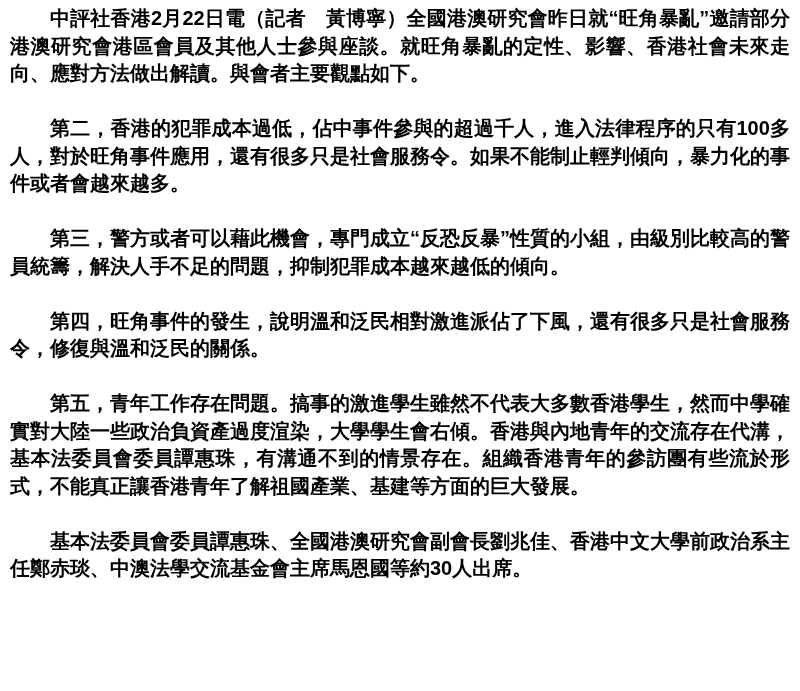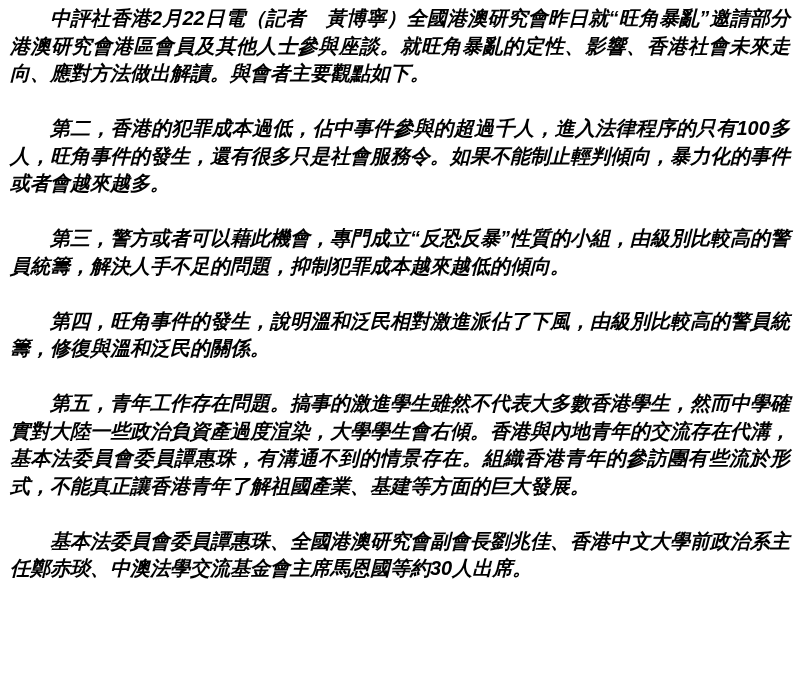--- a/index.html
+++ b/index.html
@@ -20,29 +20,28 @@
     font-weight: 700;
     font-size: 20px;
     line-height: 27.5px;
     color: #000000;
     text-align: justify;
   }
   .article p {
     margin: 0 0 27.5px 0;
     text-indent: 2em;
     word-break: break-all;
-    font-style: italic;
   }
   .article p:last-child {
     margin-bottom: 0;
   }
 </style>
 </head>
 <body>
 
 <div class="article">
   <p>中評社香港2月22日電（記者　黃博寧）全國港澳研究會昨日就“旺角暴亂”邀請部分港澳研究會港區會員及其他人士參與座談。就旺角暴亂的定性、影響、香港社會未來走向、應對方法做出解讀。與會者主要觀點如下。</p>
-  <p>第二，香港的犯罪成本過低，佔中事件參與的超過千人，進入法律程序的只有100多人，旺角事件的發生，還有很多只是社會服務令。如果不能制止輕判傾向，暴力化的事件或者會越來越多。</p>
+  <p>第二，香港的犯罪成本過低，佔中事件參與的超過千人，進入法律程序的只有100多人，對於旺角事件應用，還有很多只是社會服務令。如果不能制止輕判傾向，暴力化的事件或者會越來越多。</p>
   <p>第三，警方或者可以藉此機會，專門成立“反恐反暴”性質的小組，由級別比較高的警員統籌，解決人手不足的問題，抑制犯罪成本越來越低的傾向。</p>
-  <p>第四，旺角事件的發生，說明溫和泛民相對激進派佔了下風，由級別比較高的警員統籌，修復與溫和泛民的關係。</p>
+  <p>第四，旺角事件的發生，說明溫和泛民相對激進派佔了下風，還有很多只是社會服務令，修復與溫和泛民的關係。</p>
   <p>第五，青年工作存在問題。搞事的激進學生雖然不代表大多數香港學生，然而中學確實對大陸一些政治負資產過度渲染，大學學生會右傾。香港與內地青年的交流存在代溝，基本法委員會委員譚惠珠，有溝通不到的情景存在。組織香港青年的參訪團有些流於形式，不能真正讓香港青年了解祖國產業、基建等方面的巨大發展。</p>
   <p>基本法委員會委員譚惠珠、全國港澳研究會副會長劉兆佳、香港中文大學前政治系主任鄭赤琰、中澳法學交流基金會主席馬恩國等約30人出席。</p>
 </div>
 
 </body></html>

